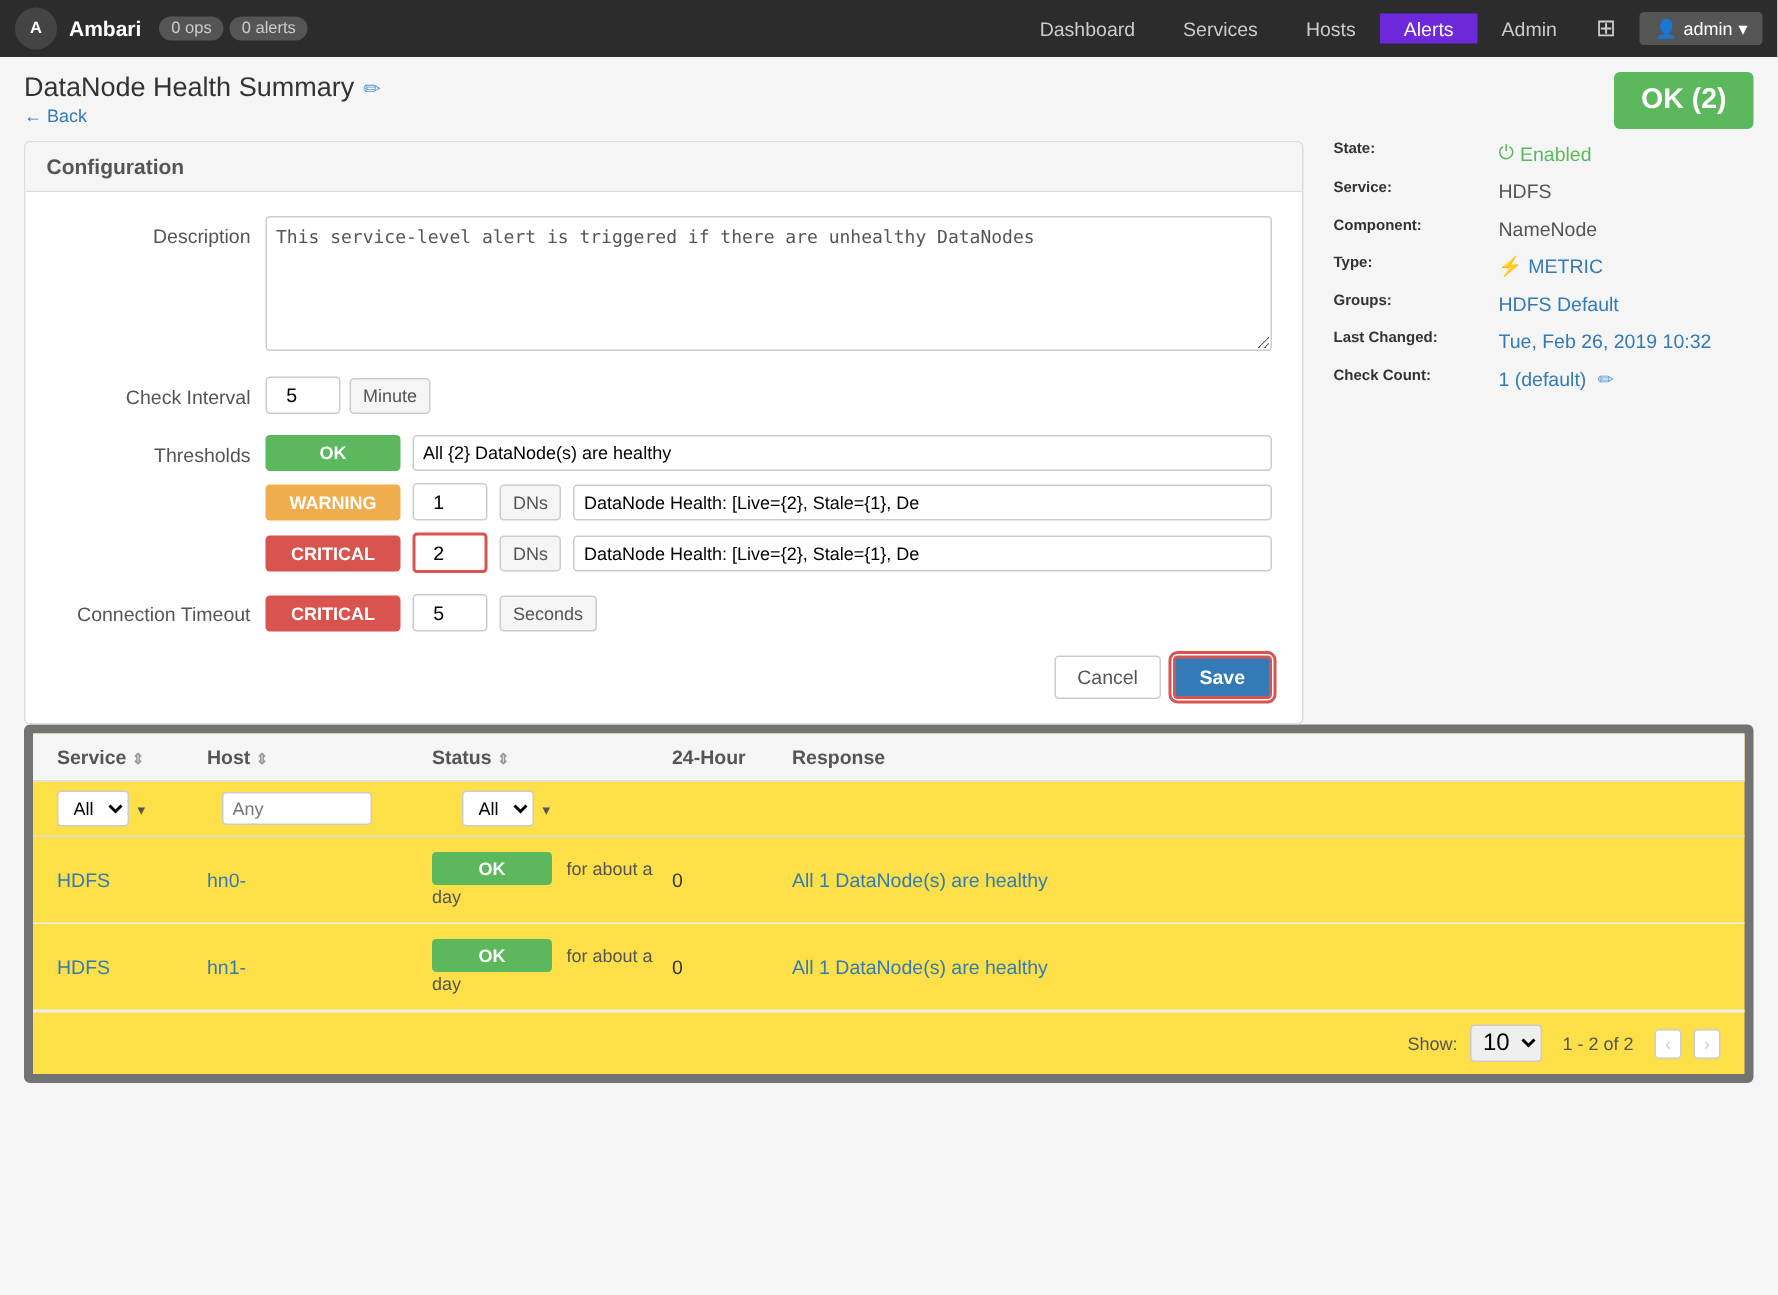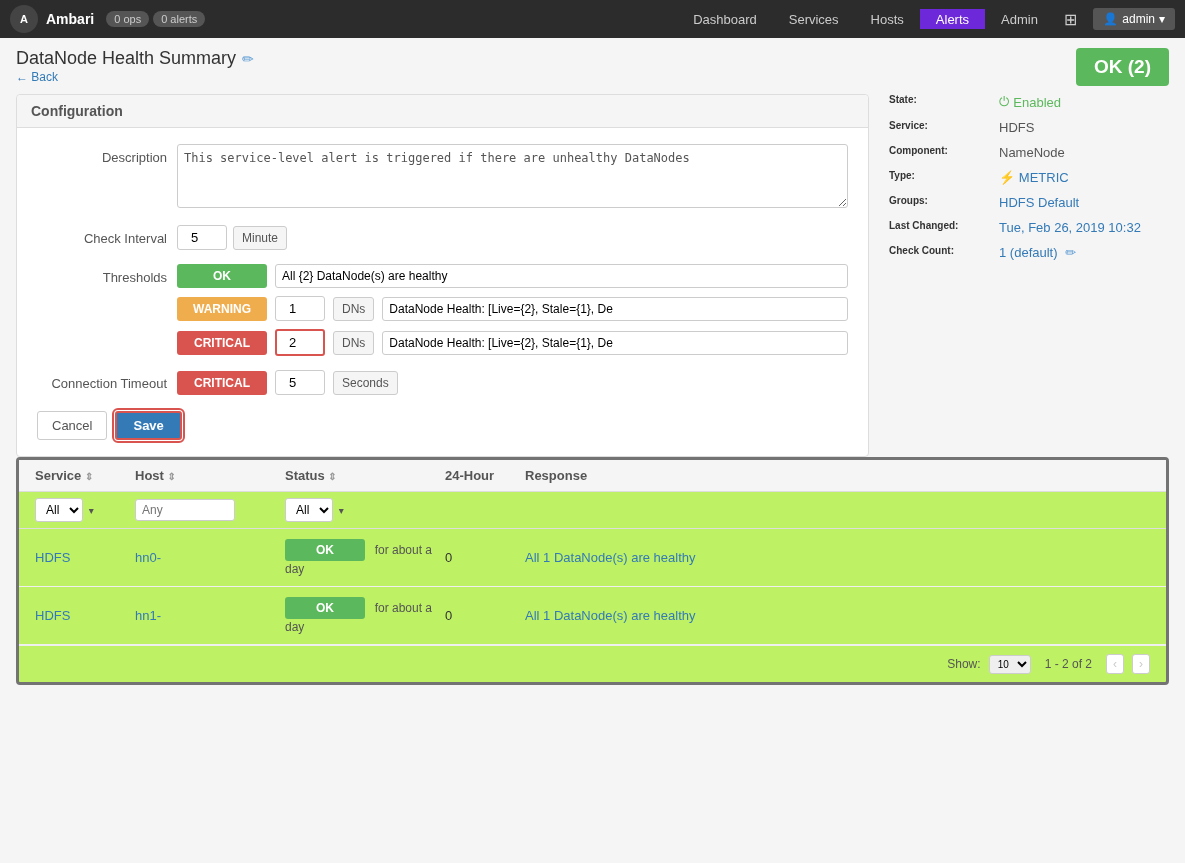--- a/index.html
+++ b/index.html
@@ -144,21 +144,21 @@
       width: 130px;
       min-width: 130px;
       text-align: right;
       padding-top: 6px;
       color: #555;
       font-size: 13px;
     }
     .form-control-area { flex: 1; }
     .description-textarea {
       width: 100%;
-      height: 64px;
+      height: 90px;
       border: 1px solid #ccc;
       border-radius: 3px;
       padding: 6px;
       font-size: 12px;
       resize: vertical;
       color: #555;
     }
     .check-interval-group { display: flex; align-items: center; gap: 6px; }
     .small-input {
       width: 50px;
@@ -204,21 +204,21 @@
       flex: 1;
       border: 1px solid #ccc;
       border-radius: 3px;
       padding: 4px 6px;
       font-size: 12px;
     }
 
     
     .action-buttons {
       display: flex;
-      justify-content: flex-start;
+      justify-content: flex-end;
       gap: 8px;
       margin-top: 16px;
     }
     .btn-cancel {
       background: white;
       color: #555;
       border: 1px solid #ccc;
       border-radius: 3px;
       padding: 5px 14px;
       font-size: 13px;
@@ -241,39 +241,40 @@
     .info-panel { width: 280px; min-width: 280px; }
     .info-row { display: flex; margin-bottom: 10px; }
     .info-label { font-weight: bold; min-width: 110px; color: #333; font-size: 10px; }
     .info-value { color: #555; font-size: 13px; }
     .info-value.blue { color: #337ab7; }
     .info-value.metric { color: #337ab7; }
     .state-enabled { color: #5cb85c; display: flex; align-items: center; gap: 4px; }
 
     
     .bottom-section {
-      background: #bef264;
-      border: 3px solid #737373;
+      background: #fde047;
+      border: 6px solid #737373;
       border-radius: 4px;
     }
     .table-header-row {
       display: flex;
       align-items: center;
       padding: 8px 16px;
       background: #f5f5f5;
       border-bottom: 1px solid #ddd;
       font-weight: bold;
       color: #555;
       font-size: 13px;
     }
     .table-filter-row {
       display: flex;
       align-items: center;
       padding: 6px 16px;
       border-bottom: 1px solid #ddd;
+      gap: 10px;
       justify-content: flex-end;
     }
     .col-service { flex: 0 0 100px; }
     .col-host { flex: 0 0 150px; }
     .col-status { flex: 0 0 160px; }
     .col-24hour { flex: 0 0 80px; }
     .col-response { flex: 1; }
     .sort-icon { font-size: 10px; color: #999; cursor: pointer; }
     .filter-select {
       border: 1px solid #ccc;
@@ -319,21 +320,21 @@
       gap: 8px;
       border-top: 1px solid #eee;
       font-size: 12px;
       color: #555;
     }
     .show-label { color: #555; margin-left: 10px; }
     .show-select {
       border: 1px solid #ccc;
       border-radius: 3px;
       padding: 2px 4px;
-      font-size: 10px;
+      font-size: 16px;
     }
     .pag-info { color: #555; margin: 0 6px; }
     .pag-btn {
       background: white;
       border: 1px solid #ccc;
       border-radius: 3px;
       padding: 2px 6px;
       cursor: pointer;
       font-size: 12px;
       color: #555;

